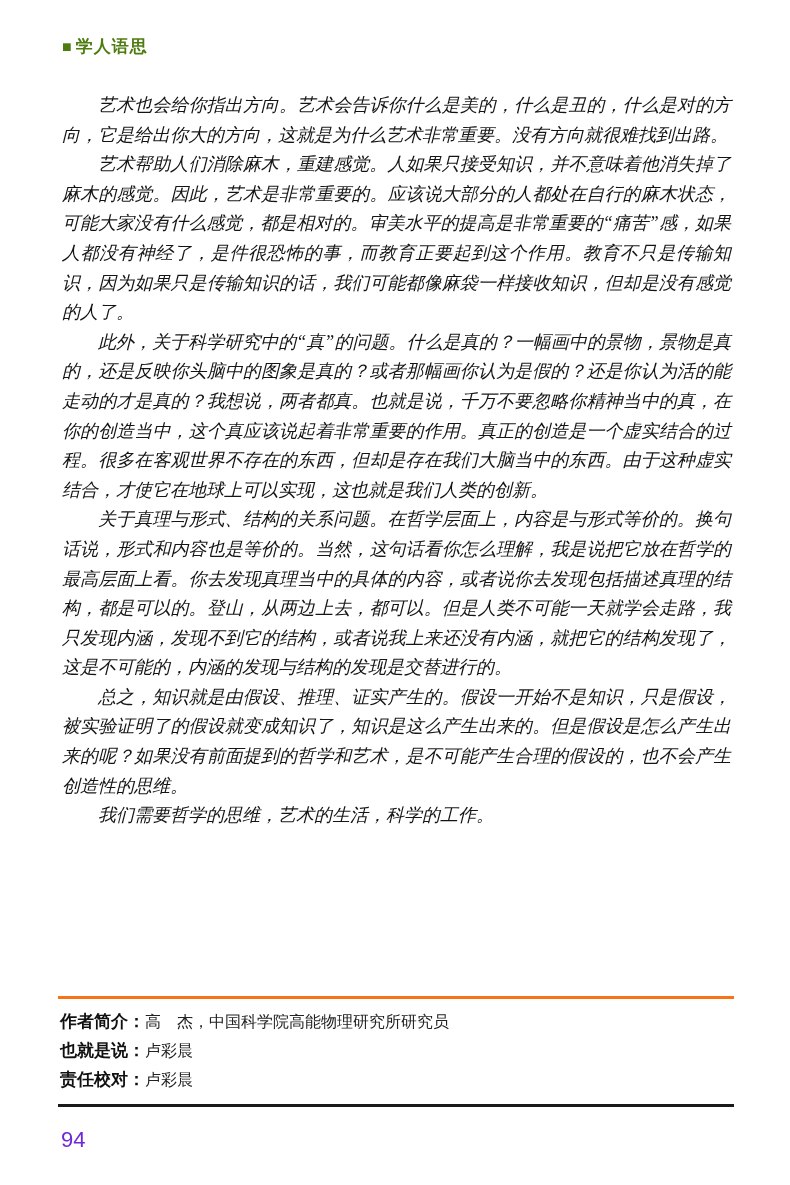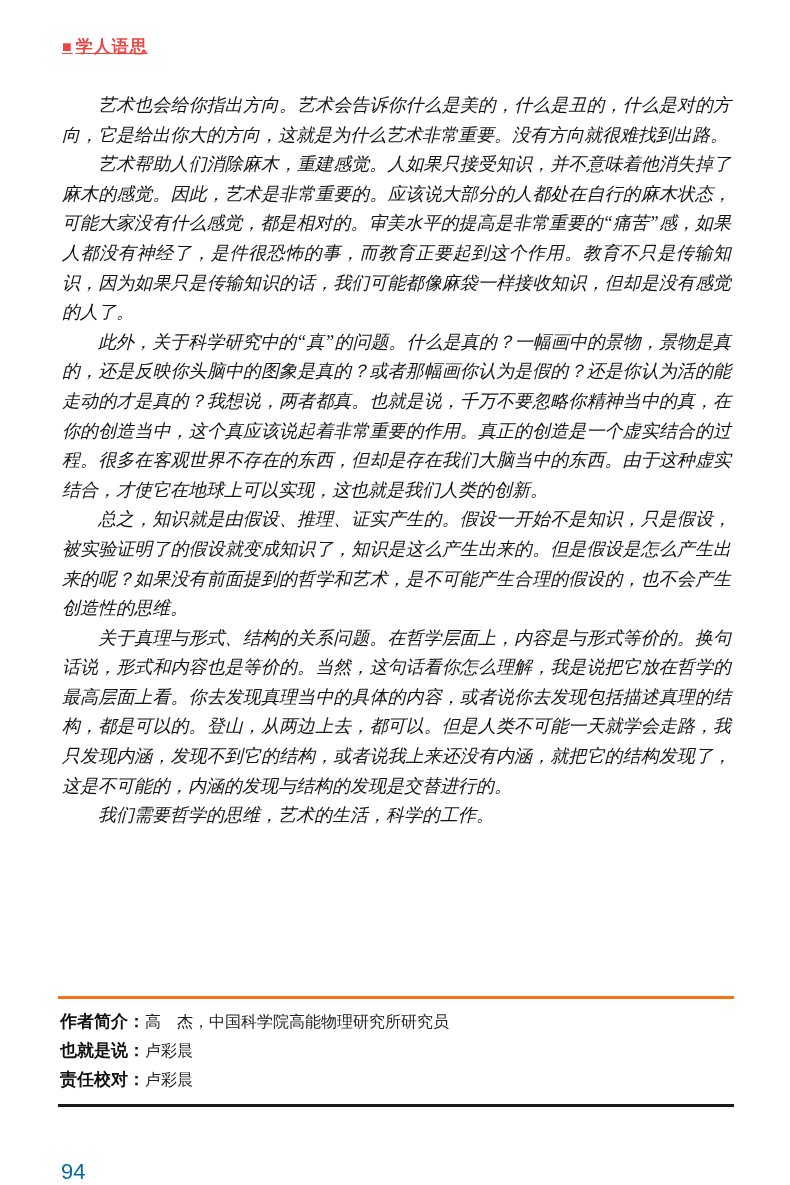--- a/index.html
+++ b/index.html
@@ -17,23 +17,22 @@
     overflow: hidden;
   }
   .header {
     position: absolute;
     top: 35px;
     left: 62px;
     font-family: "Liberation Sans", "DejaVu Sans", sans-serif;
     font-weight: 700;
     font-size: 17px;
     letter-spacing: 1px;
-    color: #ef4444;
+    color: #4d7c0f;
     white-space: nowrap;
-    text-decoration: underline;
   }
   .header .marker {
     font-size: 16px;
     margin-right: 3px;
   }
   .body-text {
     position: absolute;
     top: 91px;
     left: 62px;
     width: 669px;
@@ -73,39 +72,38 @@
     font-family: "DejaVu Serif", "Liberation Serif", serif;
     font-size: 16px;
     color: #222222;
   }
   .page-number {
     position: absolute;
     top: 1127px;
     left: 61px;
     font-family: "Liberation Sans", "DejaVu Sans", sans-serif;
     font-size: 22px;
-    color: #0369a1;
-    margin-top: 32px;
+    color: #6d28d9;
   }
 </style>
 </head>
 <body>
 
 <div class="page">
 
   <div class="header">
     <span class="marker">■</span><span>学人语思</span>
   </div>
 
   <div class="body-text">
     <p>艺术也会给你指出方向。艺术会告诉你什么是美的，什么是丑的，什么是对的方向，它是给出你大的方向，这就是为什么艺术非常重要。没有方向就很难找到出路。</p>
     <p>艺术帮助人们消除麻木，重建感觉。人如果只接受知识，并不意味着他消失掉了麻木的感觉。因此，艺术是非常重要的。应该说大部分的人都处在自行的麻木状态，可能大家没有什么感觉，都是相对的。审美水平的提高是非常重要的“痛苦”感，如果人都没有神经了，是件很恐怖的事，而教育正要起到这个作用。教育不只是传输知识，因为如果只是传输知识的话，我们可能都像麻袋一样接收知识，但却是没有感觉的人了。</p>
     <p>此外，关于科学研究中的“真”的问题。什么是真的？一幅画中的景物，景物是真的，还是反映你头脑中的图象是真的？或者那幅画你认为是假的？还是你认为活的能走动的才是真的？我想说，两者都真。也就是说，千万不要忽略你精神当中的真，在你的创造当中，这个真应该说起着非常重要的作用。真正的创造是一个虚实结合的过程。很多在客观世界不存在的东西，但却是存在我们大脑当中的东西。由于这种虚实结合，才使它在地球上可以实现，这也就是我们人类的创新。</p>
+    <p>关于真理与形式、结构的关系问题。在哲学层面上，内容是与形式等价的。换句话说，形式和内容也是等价的。当然，这句话看你怎么理解，我是说把它放在哲学的最高层面上看。你去发现真理当中的具体的内容，或者说你去发现包括描述真理的结构，都是可以的。登山，从两边上去，都可以。但是人类不可能一天就学会走路，我只发现内涵，发现不到它的结构，或者说我上来还没有内涵，就把它的结构发现了，这是不可能的，内涵的发现与结构的发现是交替进行的。</p>
     <p>总之，知识就是由假设、推理、证实产生的。假设一开始不是知识，只是假设，被实验证明了的假设就变成知识了，知识是这么产生出来的。但是假设是怎么产生出来的呢？如果没有前面提到的哲学和艺术，是不可能产生合理的假设的，也不会产生创造性的思维。</p>
-    <p>关于真理与形式、结构的关系问题。在哲学层面上，内容是与形式等价的。换句话说，形式和内容也是等价的。当然，这句话看你怎么理解，我是说把它放在哲学的最高层面上看。你去发现真理当中的具体的内容，或者说你去发现包括描述真理的结构，都是可以的。登山，从两边上去，都可以。但是人类不可能一天就学会走路，我只发现内涵，发现不到它的结构，或者说我上来还没有内涵，就把它的结构发现了，这是不可能的，内涵的发现与结构的发现是交替进行的。</p>
     <p>我们需要哲学的思维，艺术的生活，科学的工作。</p>
   </div>
 
   <div class="footer-block">
     <div class="footer-row">
       <span class="footer-label">作者简介：</span><span class="footer-value">高　杰，中国科学院高能物理研究所研究员</span>
     </div>
     <div class="footer-row">
       <span class="footer-label">也就是说：</span><span class="footer-value">卢彩晨</span>
     </div>

